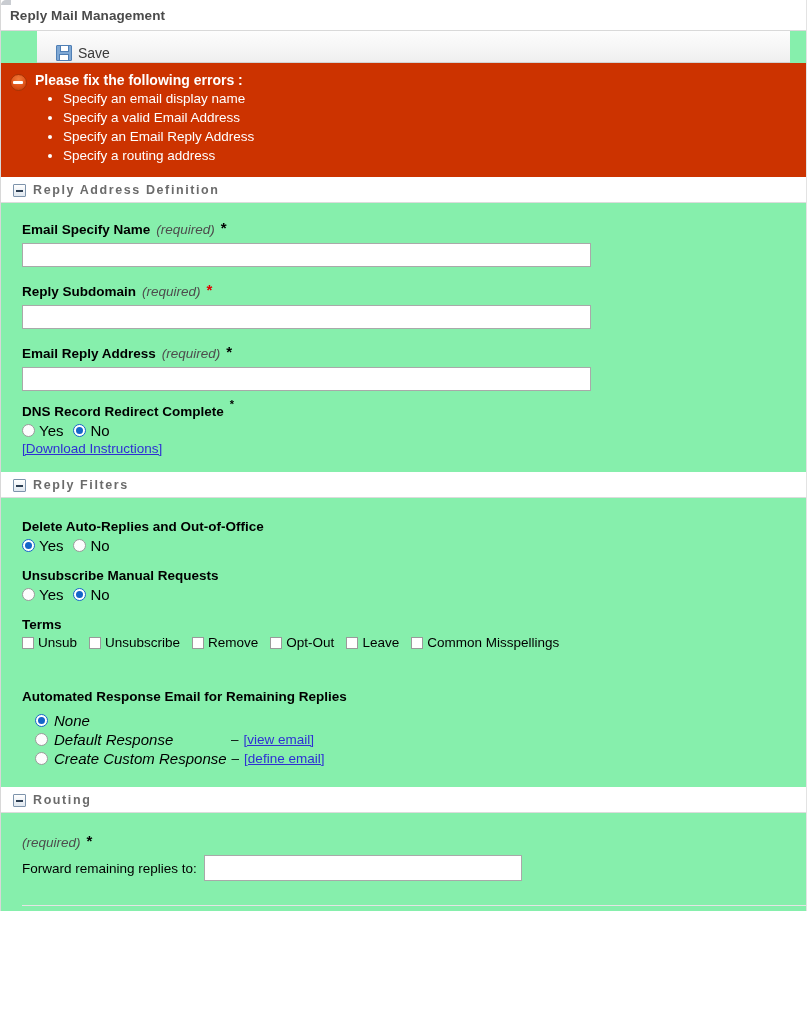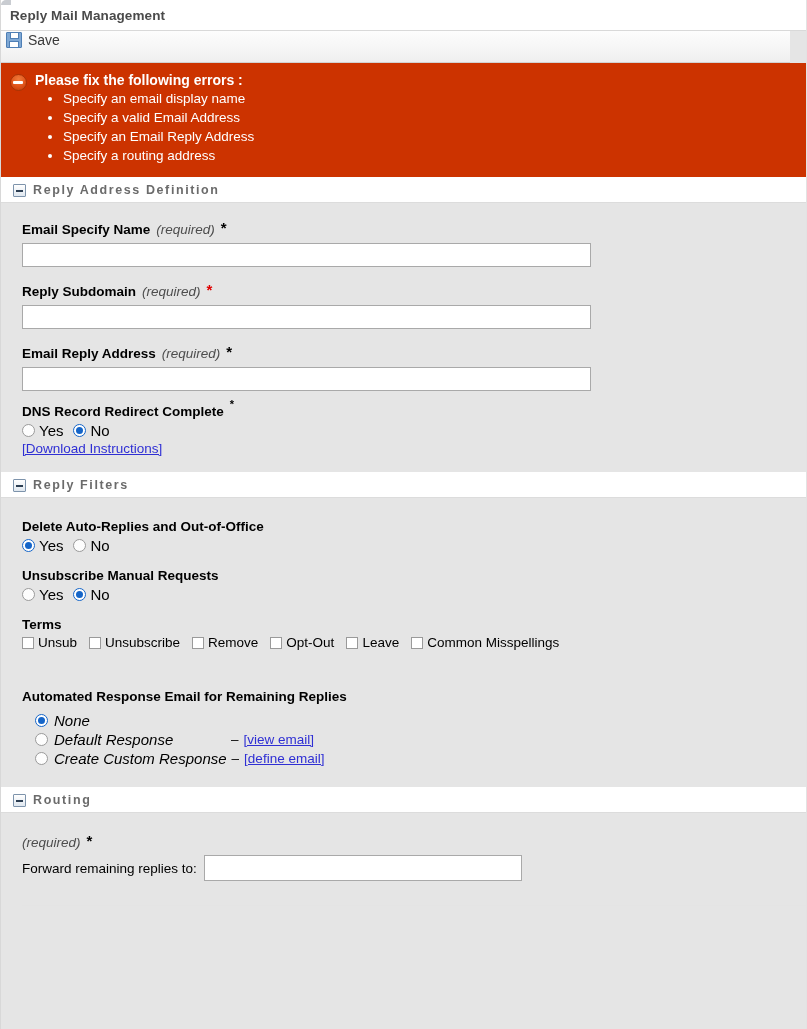--- a/index.html
+++ b/index.html
@@ -12,25 +12,25 @@
     background: #ffffff;
     font-family: "Liberation Sans", sans-serif;
     font-size: 13px;
     color: #000000;
     overflow: hidden;
   }
 
   .page {
     position: relative;
     width: 807px;
-    height: 1029px;
+    height: 911px;
     box-sizing: border-box;
     border-left: 1px solid #d8d8d8;
     border-right: 1px solid #e3e3e3;
-    background: #e5e5e5;
+    background: #86efac;
   }
 
   
   .titlebar {
     position: relative;
     height: 31px;
     box-sizing: border-box;
     background: #ffffff;
     border-bottom: 1px solid #d9d9d9;
     display: flex;
@@ -54,23 +54,24 @@
     letter-spacing: 0.1px;
   }
 
   
   .toolbar {
     height: 32px;
     box-sizing: border-box;
     background: linear-gradient(to bottom, #fdfdfd 0%, #f7f7f7 45%, #efefef 100%);
     border-bottom: 1px solid #d2d2d2;
     display: flex;
-    align-items: flex-start;
-    padding-left: 2px;
+    align-items: flex-end;
+    padding-left: 16px;
     margin-right: 16px;
+    margin-left: 36px;
   }
   .tool-btn {
     display: flex;
     align-items: center;
     gap: 6px;
     cursor: pointer;
     padding: 1px 3px;
   }
   .tool-label {
     font-size: 14px;

